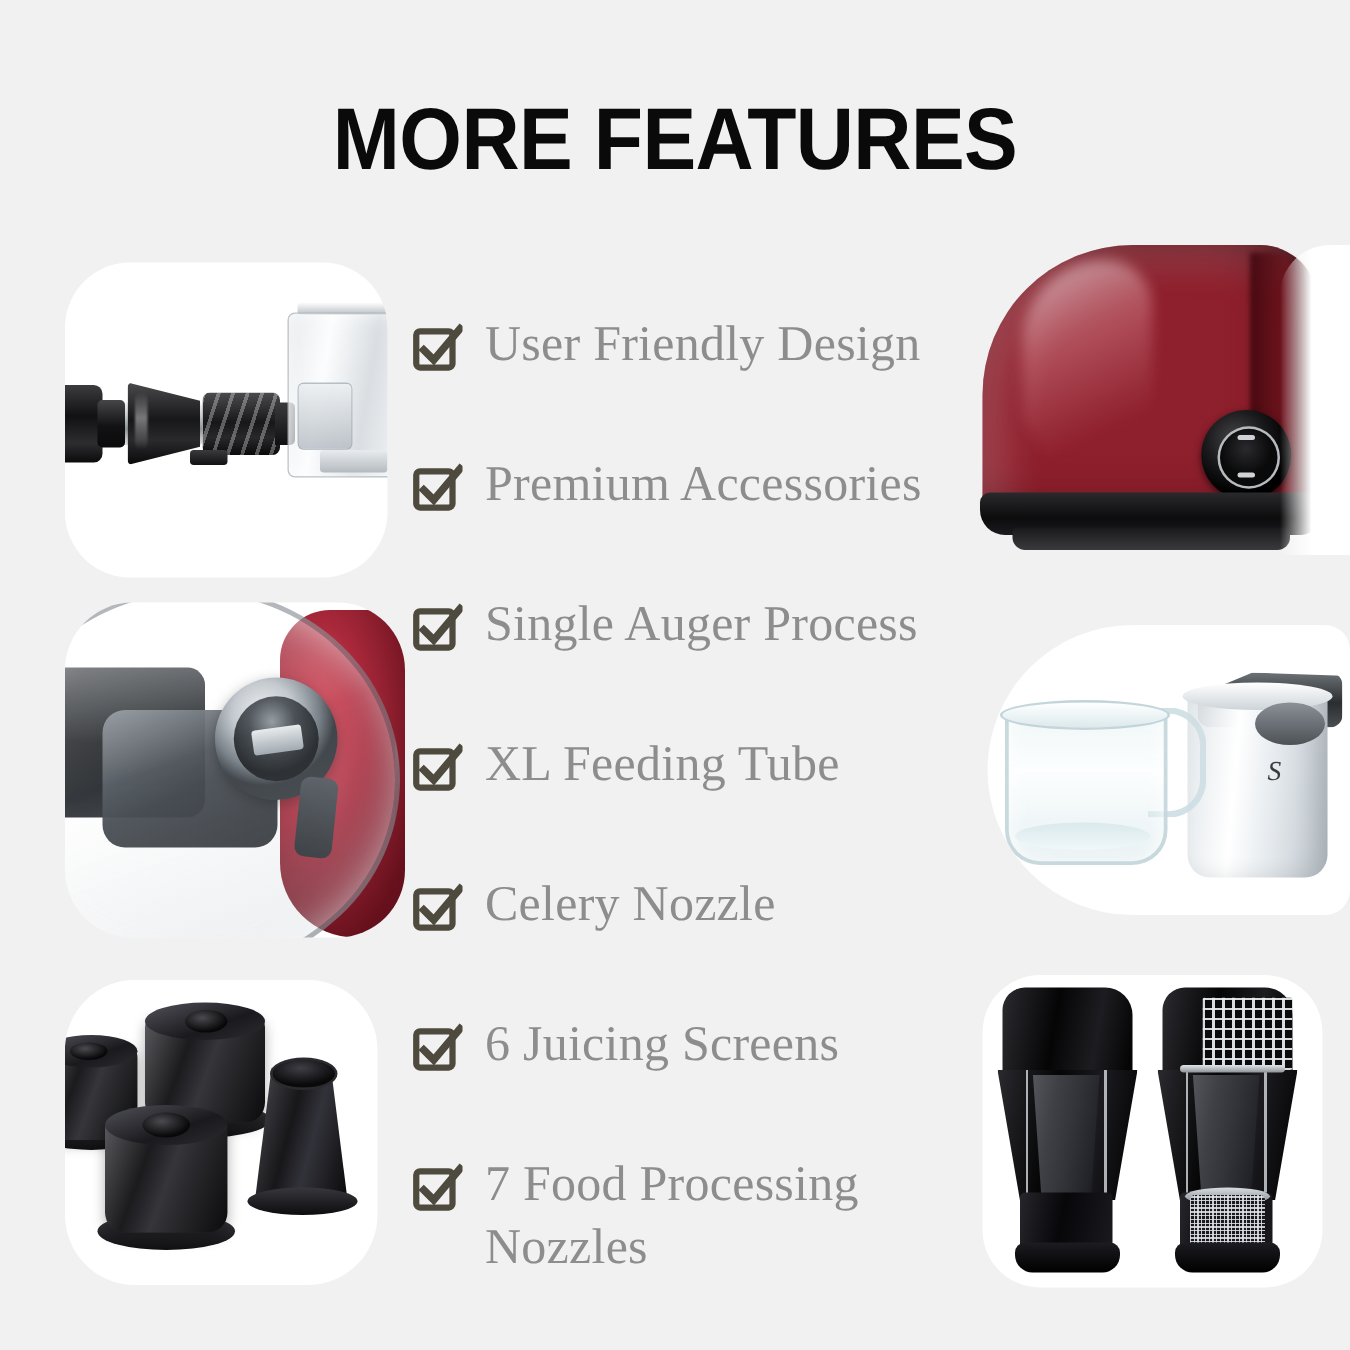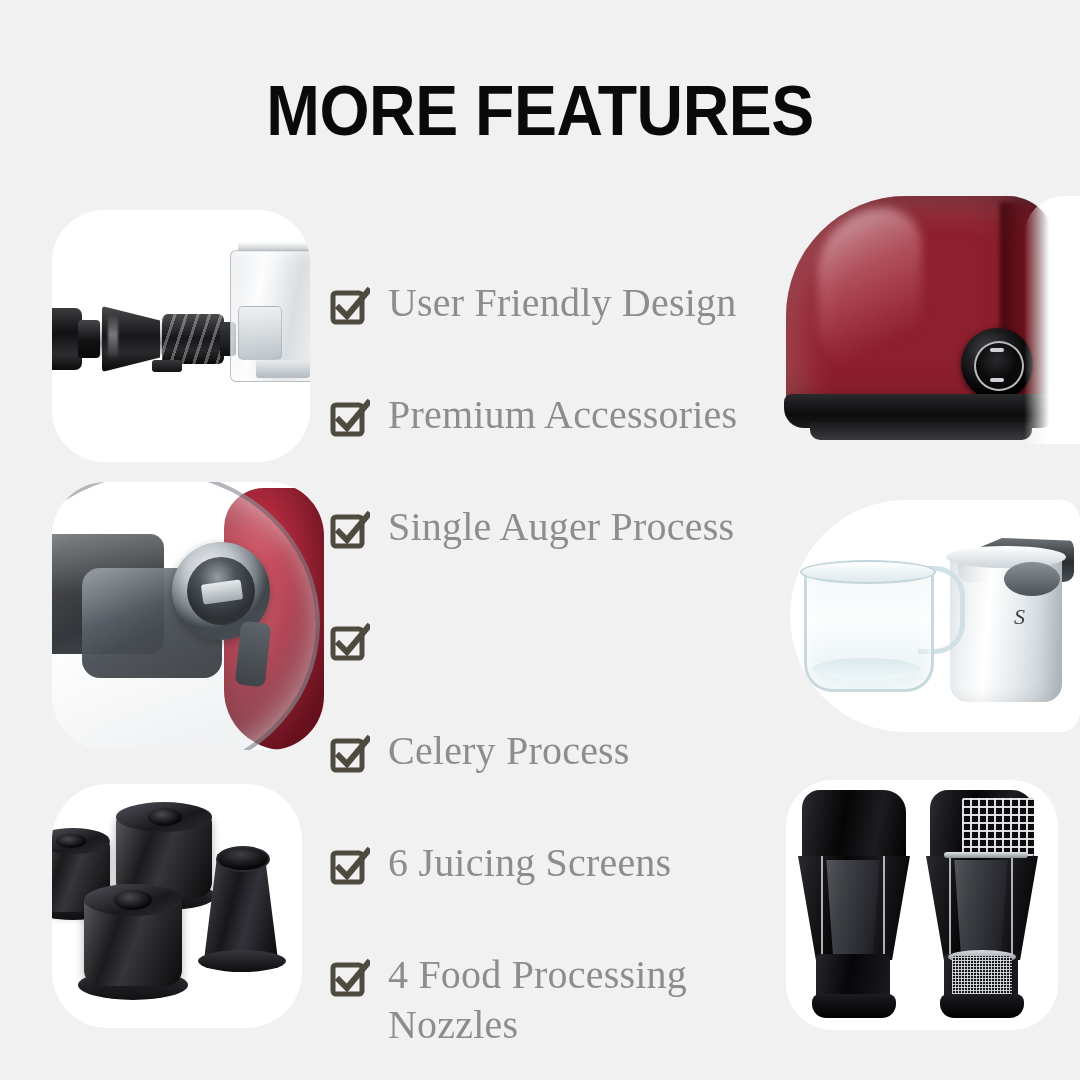--- a/index.html
+++ b/index.html
@@ -39,21 +39,20 @@
     transform-origin: 50% 50%;
     white-space: nowrap;
   }
 
   
   .features {
     position: absolute;
     left: 330px;
     top: 248px;
     width: 430px;
-    margin-top: 28px;
   }
   .feature {
     position: relative;
     min-height: 112px;
     padding-left: 58px;
     box-sizing: border-box;
   }
   .check-icon {
     position: absolute;
     left: 0;
@@ -822,47 +821,48 @@
       <span class="feature-label">Single Auger Process</span>
     </div>
 
     <div class="feature">
       <span class="check-icon">
         <svg viewBox="0 0 40 40" width="40" height="40" aria-hidden="true">
           <rect x="3" y="7" width="29" height="29" rx="3" ry="3" fill="none" stroke="#4e4a3e" stroke-width="5"></rect>
           <path d="M9 22 L17 30 L38 5" fill="none" stroke="#4e4a3e" stroke-width="6" stroke-linecap="square" stroke-linejoin="miter"></path>
         </svg>
       </span>
+      <span class="feature-label">XL Feeding Tube</span>
     </div>
 
     <div class="feature">
       <span class="check-icon">
         <svg viewBox="0 0 40 40" width="40" height="40" aria-hidden="true">
           <rect x="3" y="7" width="29" height="29" rx="3" ry="3" fill="none" stroke="#4e4a3e" stroke-width="5"></rect>
           <path d="M9 22 L17 30 L38 5" fill="none" stroke="#4e4a3e" stroke-width="6" stroke-linecap="square" stroke-linejoin="miter"></path>
         </svg>
       </span>
-      <span class="feature-label">Celery Process</span>
+      <span class="feature-label">Celery Nozzle</span>
     </div>
 
     <div class="feature">
       <span class="check-icon">
         <svg viewBox="0 0 40 40" width="40" height="40" aria-hidden="true">
           <rect x="3" y="7" width="29" height="29" rx="3" ry="3" fill="none" stroke="#4e4a3e" stroke-width="5"></rect>
           <path d="M9 22 L17 30 L38 5" fill="none" stroke="#4e4a3e" stroke-width="6" stroke-linecap="square" stroke-linejoin="miter"></path>
         </svg>
       </span>
       <span class="feature-label">6 Juicing Screens</span>
     </div>
 
     <div class="feature">
       <span class="check-icon">
         <svg viewBox="0 0 40 40" width="40" height="40" aria-hidden="true">
           <rect x="3" y="7" width="29" height="29" rx="3" ry="3" fill="none" stroke="#4e4a3e" stroke-width="5"></rect>
           <path d="M9 22 L17 30 L38 5" fill="none" stroke="#4e4a3e" stroke-width="6" stroke-linecap="square" stroke-linejoin="miter"></path>
         </svg>
       </span>
-      <span class="feature-label">4 Food Processing Nozzles</span>
+      <span class="feature-label">7 Food Processing Nozzles</span>
     </div>
 
   </div>
 
 </div>
 
 </body></html>

